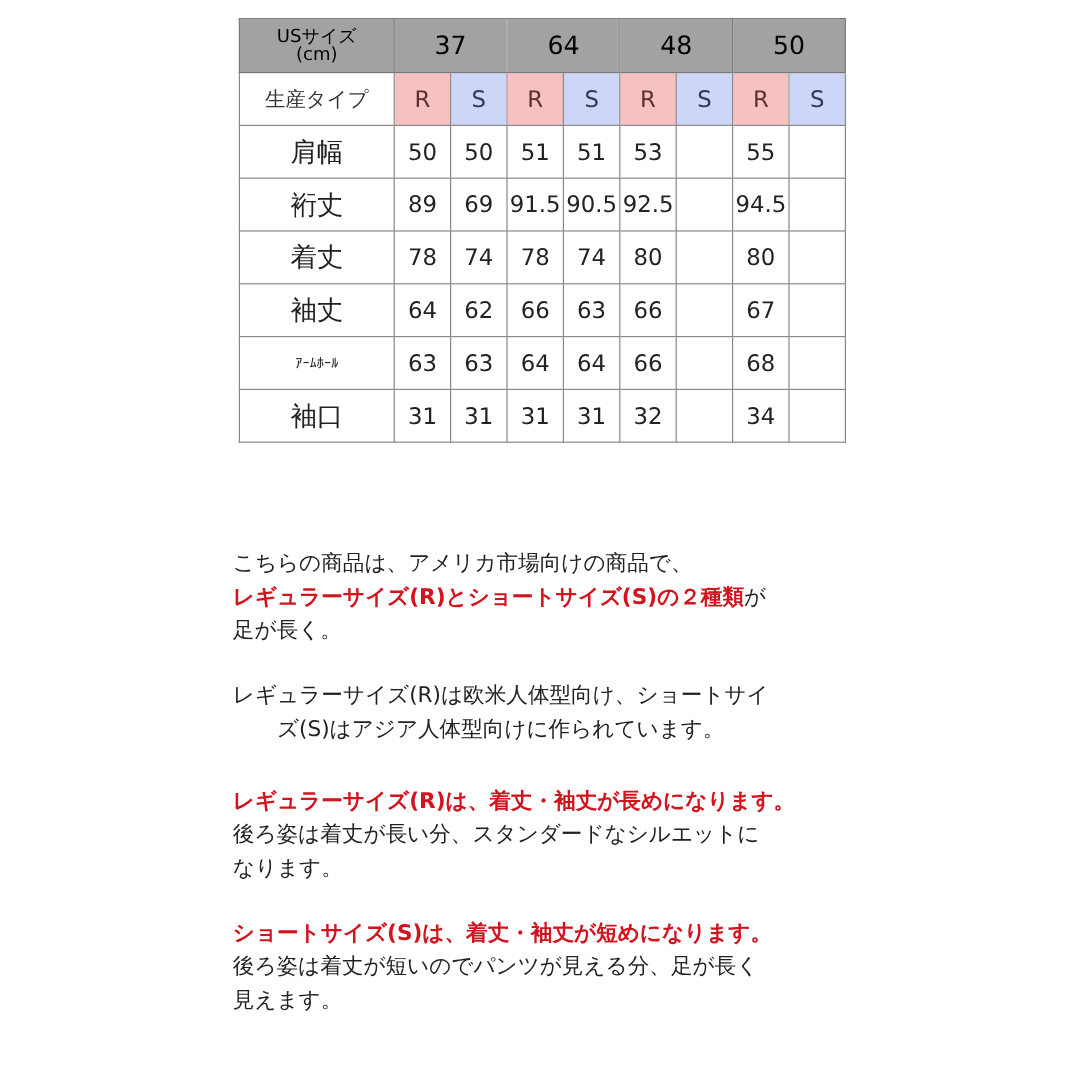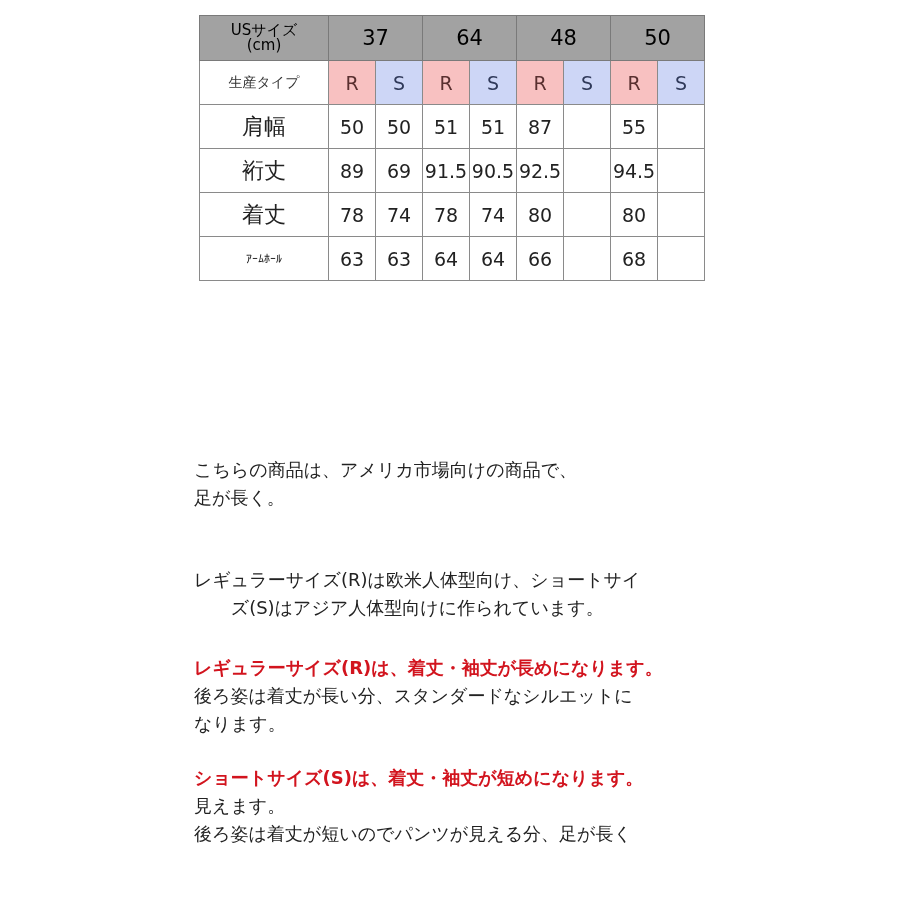--- a/index.html
+++ b/index.html
@@ -44,21 +44,21 @@
     font-size: 15px;
     line-height: 15px;
   }
   #size-table tr.type-row td {
     height: 43px;
     font-size: 19px;
     color: #333;
   }
   #size-table tr.type-row td.r-cell { background: #f8c1c1; color: #5a3030; }
   #size-table tr.type-row td.s-cell { background: #cdd6f6; color: #303a5a; }
-  #size-table tr.type-row td.row-label { font-size: 14px; margin-top: 44px; }
+  #size-table tr.type-row td.row-label { font-size: 17px; margin-top: 44px; }
   #size-table tr.data-row td {
     height: 43px;
     font-size: 19px;
     color: #222;
   }
   #size-table tr.data-row td.row-label { font-size: 22px; }
   #size-table tr.data-row td.row-label.small { font-size: 12px; text-align: center; }
 
   .desc {
     position: absolute;
@@ -110,21 +110,21 @@
     <td class="r-cell">R</td>
     <td class="s-cell">S</td>
   </tr>
 
   <tr class="data-row">
     <td class="row-label">肩幅</td>
     <td>50</td>
     <td>50</td>
     <td>51</td>
     <td>51</td>
-    <td>87</td>
+    <td>53</td>
     <td></td>
     <td>55</td>
     <td></td>
   </tr>
   <tr class="data-row">
     <td class="row-label">裄丈</td>
     <td>89</td>
     <td>69</td>
     <td>91.5</td>
     <td>90.5</td>
@@ -138,46 +138,69 @@
     <td>78</td>
     <td>74</td>
     <td>78</td>
     <td>74</td>
     <td>80</td>
     <td></td>
     <td>80</td>
     <td></td>
   </tr>
   <tr class="data-row">
+    <td class="row-label">袖丈</td>
+    <td>64</td>
+    <td>62</td>
+    <td>66</td>
+    <td>63</td>
+    <td>66</td>
+    <td></td>
+    <td>67</td>
+    <td></td>
+  </tr>
+  <tr class="data-row">
     <td class="row-label small">ｱｰﾑﾎｰﾙ</td>
     <td>63</td>
     <td>63</td>
     <td>64</td>
     <td>64</td>
     <td>66</td>
     <td></td>
     <td>68</td>
     <td></td>
   </tr>
+  <tr class="data-row">
+    <td class="row-label">袖口</td>
+    <td>31</td>
+    <td>31</td>
+    <td>31</td>
+    <td>31</td>
+    <td>32</td>
+    <td></td>
+    <td>34</td>
+    <td></td>
+  </tr>
 </tbody>
   </table>
 
 <div class="desc" style="top:456px;">
   <div>こちらの商品は、アメリカ市場向けの商品で、</div>
+  <div><span class="red">レギュラーサイズ(R)とショートサイズ(S)の２種類</span><span>が</span></div>
   <div>足が長く。</div>
 </div>
 
 <div class="desc" style="top:566px;text-align:center;">
   <div>レギュラーサイズ(R)は欧米人体型向け、ショートサイ</div>
   <div>ズ(S)はアジア人体型向けに作られています。</div>
 </div>
 
 <div class="desc" style="top:654px;">
   <div class="red">レギュラーサイズ(R)は、着丈・袖丈が長めになります。</div>
   <div>後ろ姿は着丈が長い分、スタンダードなシルエットに</div>
   <div>なります。</div>
 </div>
 
 <div class="desc" style="top:764px;">
   <div class="red">ショートサイズ(S)は、着丈・袖丈が短めになります。</div>
+  <div>後ろ姿は着丈が短いのでパンツが見える分、足が長く</div>
   <div>見えます。</div>
-  <div>後ろ姿は着丈が短いのでパンツが見える分、足が長く</div>
 </div>
 
 </body></html>

